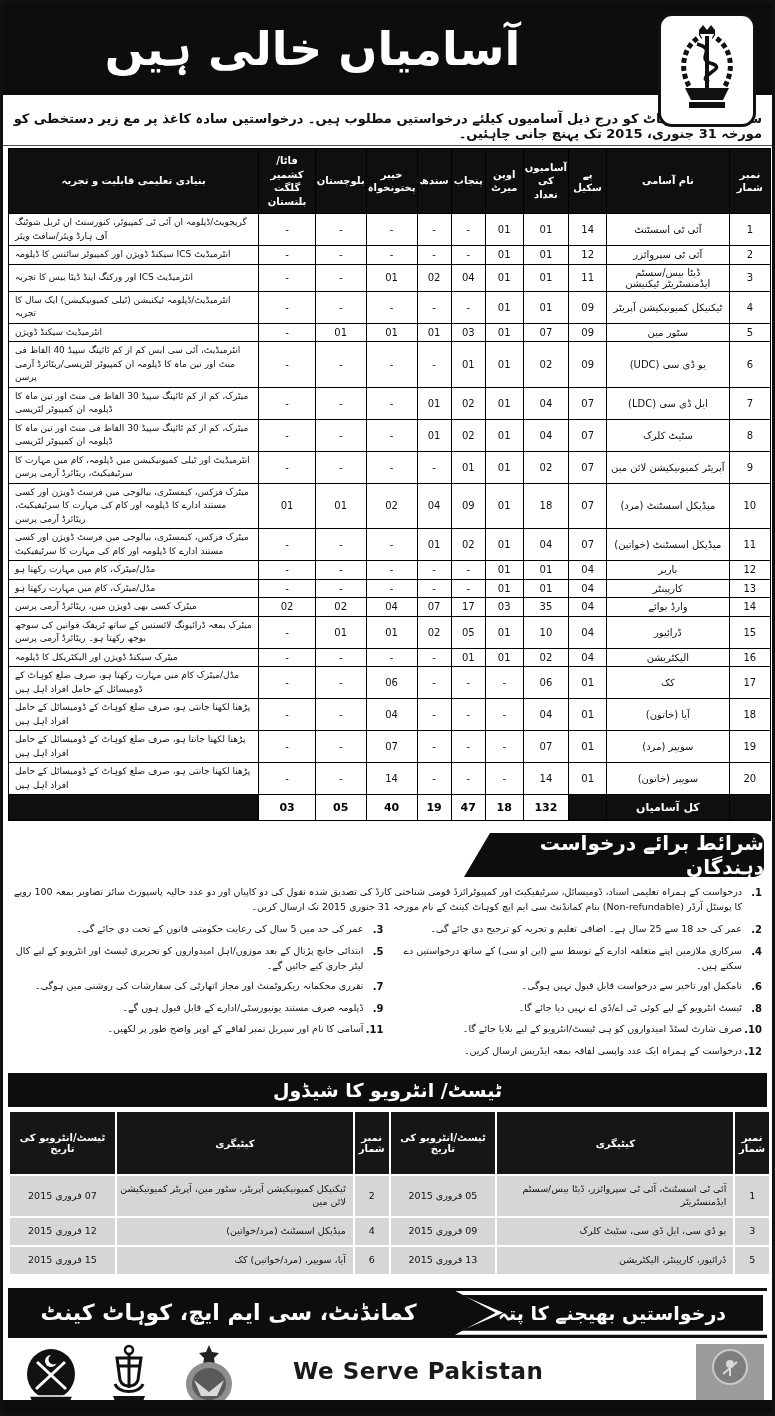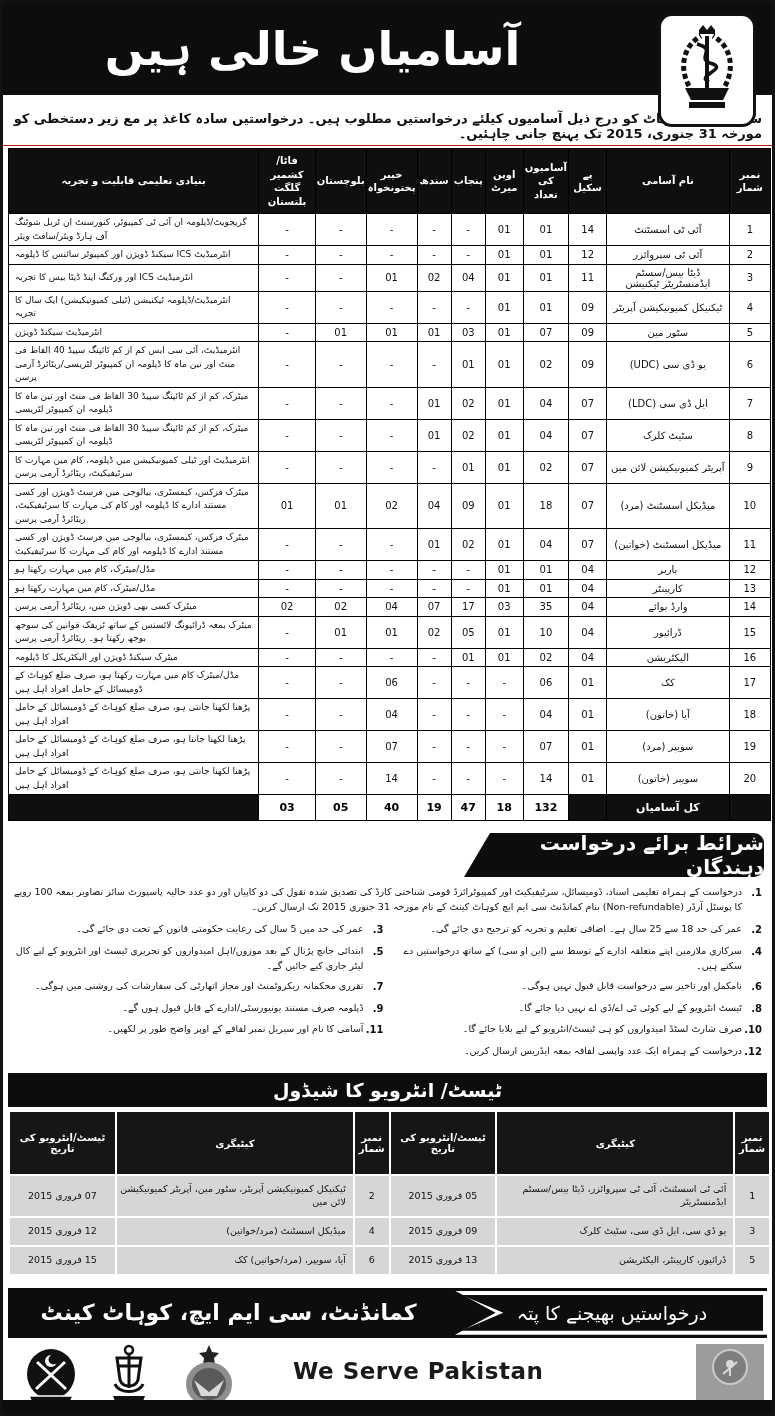--- a/index.html
+++ b/index.html
@@ -91,21 +91,21 @@
   .addr-ribbon { position: relative; flex: 0 0 312px; margin: 3px 0 3px 6px; }
   .addr-ribbon .rib-outer {
     position: absolute; inset: 0; background: #fff;
     clip-path: polygon(0 0, 100% 0, 100% 100%, 0 100%, 13% 50%);
   }
   .addr-ribbon .rib-inner {
     position: absolute; inset: 4px 4px 4px 6px; background: #0d0d0d;
     clip-path: polygon(0 0, 100% 0, 100% 100%, 0 100%, 14% 50%);
     display: flex; align-items: center; justify-content: center;
   }
-  .addr-ribbon .rib-inner span { color: #fff; font-size: 19px; font-weight: normal; direction: rtl; }
+  .addr-ribbon .rib-inner span { color: #fff; font-size: 19px; font-weight: bold; direction: rtl; }
   .addr-value {
     flex: 1; display: flex; align-items: center; justify-content: center;
     color: #fff; font-size: 22px; font-weight: bold; direction: rtl;
   }
 
   
   .footer { position: relative; height: 84px; margin: 6px 6px 0; }
   .emblem { position: absolute; top: 4px; }
   .emblem.army { left: 16px; }
   .emblem.navy { left: 98px; top: 0; }

